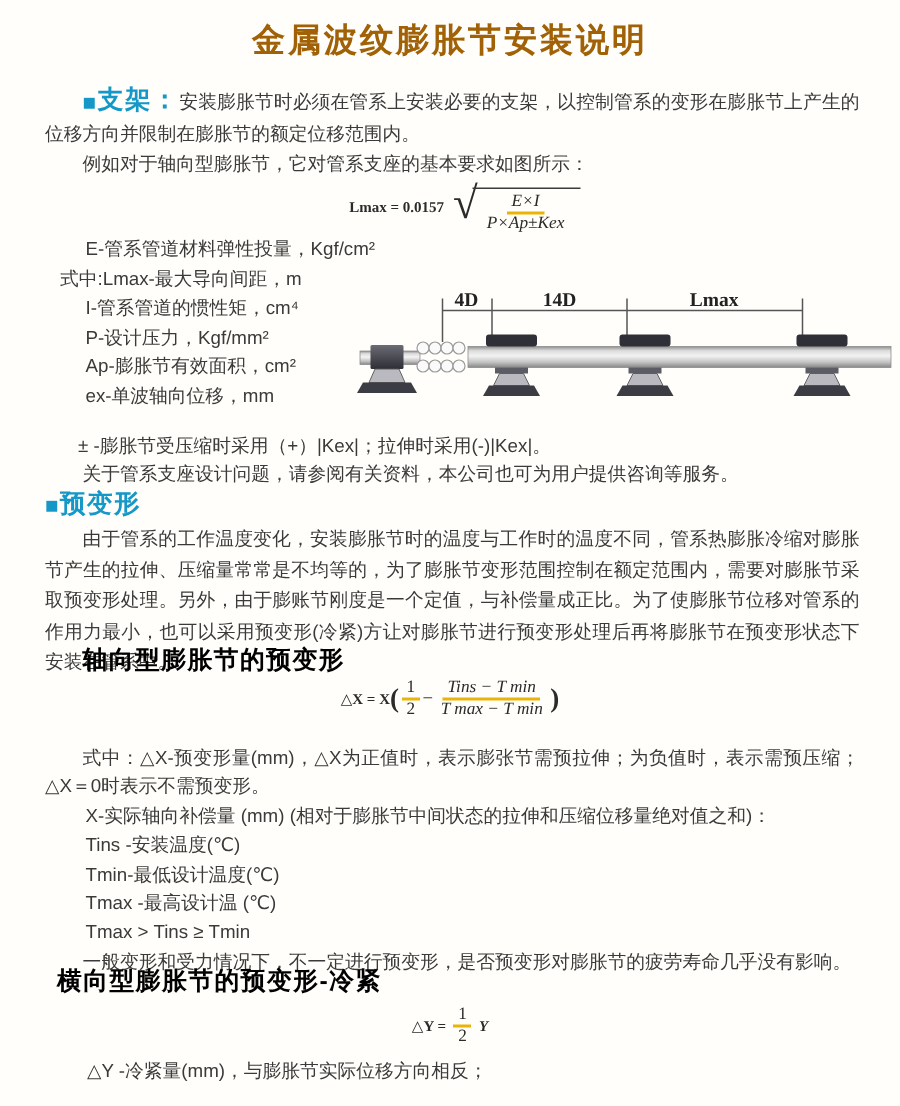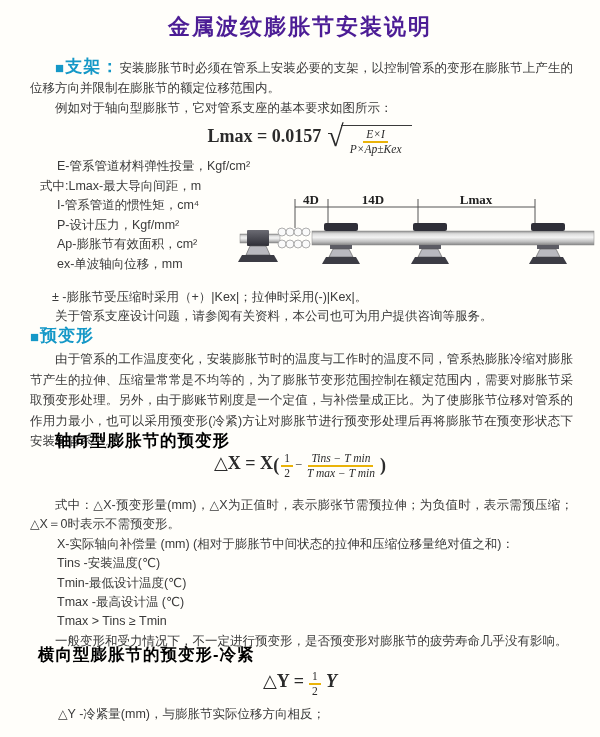--- a/index.html
+++ b/index.html
@@ -5,31 +5,31 @@
   html,body{margin:0;padding:0;background:#ffffff;}
   .page{
     position:relative;width:600px;height:737px;overflow:hidden;
     background:#fffefa;color:#3a3a3a;
     font-family:"Liberation Sans","DejaVu Sans",sans-serif;
     font-size:12.5px;line-height:20px;
   }
   .abs{position:absolute;}
   
   .doc-title{top:12px;left:0;width:600px;text-align:center;
-    font-size:22px;font-weight:bold;color:#4c1d95;letter-spacing:2px;line-height:30px;}
+    font-size:22px;font-weight:bold;color:#a16207;letter-spacing:2px;line-height:30px;}
   
   .sq-marker{color:#1598c7;font-size:15px;vertical-align:-1px;margin-right:1px;}
   .sec-label{color:#1598c7;font-size:17px;font-weight:bold;letter-spacing:1px;}
   .sub-head{color:#000000;font-size:16.5px;font-weight:bold;letter-spacing:1px;line-height:22px;}
   .justify{text-align:justify;}
   .ind2{text-indent:2em;}
   p{margin:0;}
   
   .formula{font-family:"Liberation Serif","DejaVu Serif",serif;color:#2b2b2b;}
-  .f-bold{font-weight:bold;font-size:18px;}
+  .f-bold{font-weight:bold;font-size:10px;}
   .f-it{font-style:italic;}
   .frac{display:inline-flex;flex-direction:column;align-items:center;
     vertical-align:middle;line-height:1.15;font-size:11.5px;margin:0 2px;}
   .frac .fnum{border-bottom:2px solid #eab308;padding:0 3px;}
   .frac .fden{padding:0 3px;}
   .sqrt{display:inline-flex;align-items:flex-start;vertical-align:middle;margin-left:6px;}
   .sqrt .rad{font-size:30px;font-weight:normal;line-height:30px;margin-right:-3px;color:#2b2b2b;}
   .sqrt .under{border-top:1.4px solid #3a3a3a;padding:2px 6px 0 4px;margin-top:4px;}
   .big-paren{font-size:18px;vertical-align:-2px;font-weight:bold;}
   

